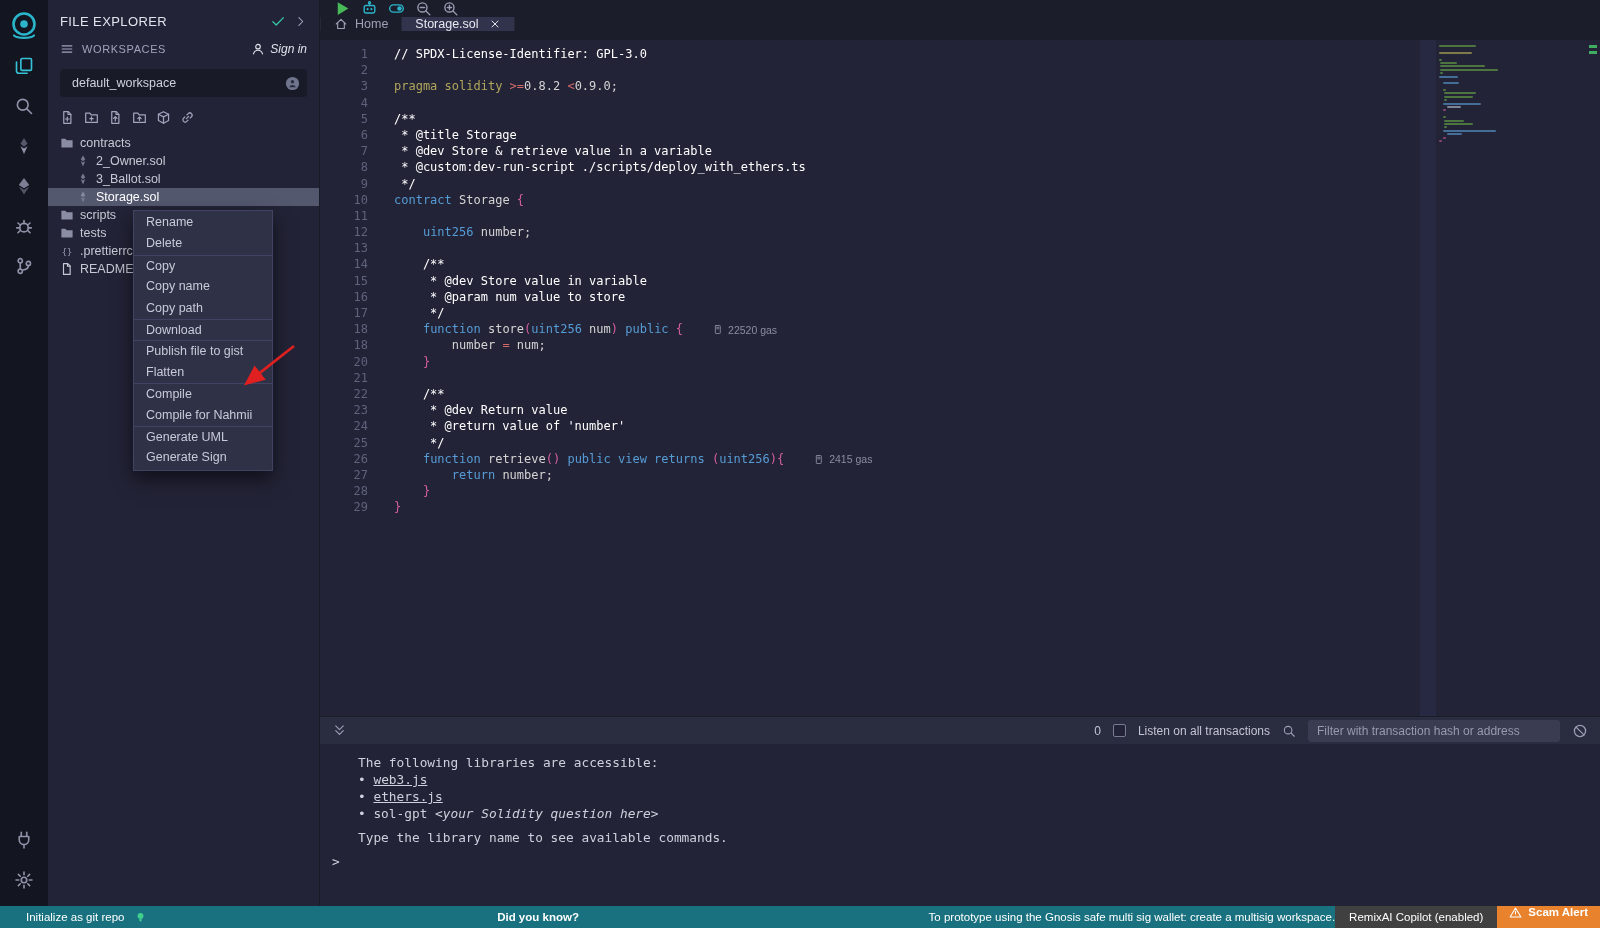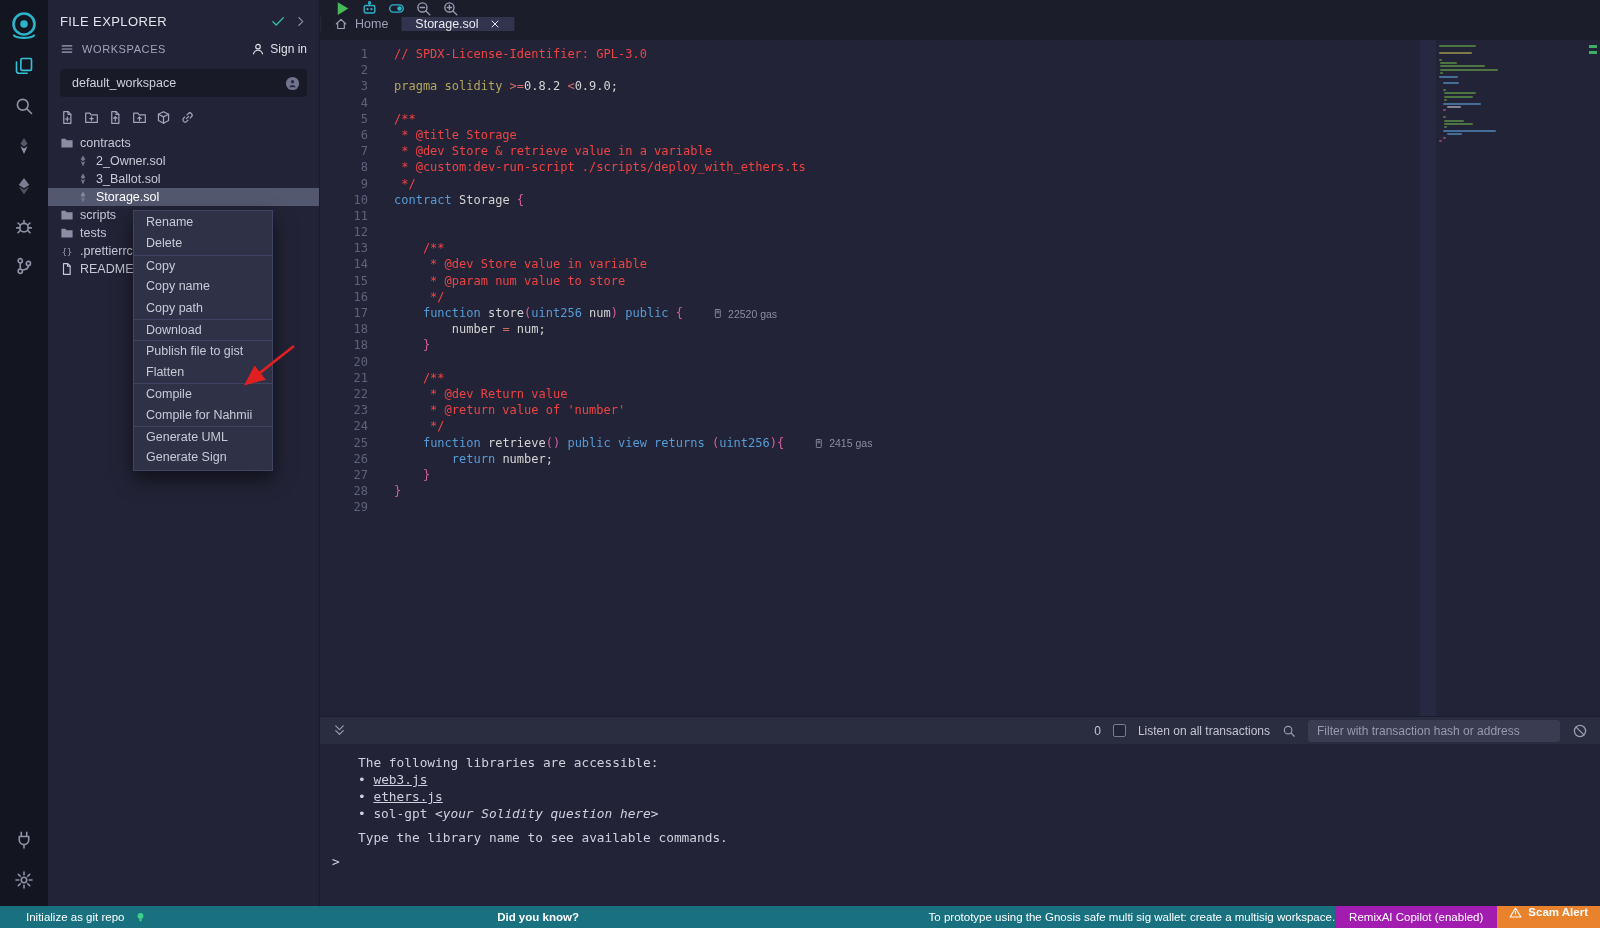--- a/index.html
+++ b/index.html
@@ -21,21 +21,21 @@
   
   .explorer { width:272px; background:#222336; border-right:1px solid #191b27;
               display:flex; flex-direction:column; position:relative; }
   .fx-header { display:flex; align-items:center; padding:13px 12px 9px 12px; gap:8px; }
   .fx-title { font-size:13px; color:#e2e4ed; letter-spacing:.4px; flex:1; }
   .fx-check { width:16px; height:16px; color:#35c9a6; cursor:pointer; }
   .fx-chevr { width:13px; height:13px; color:#a2a3bd; cursor:pointer; }
   .fx-row2 { display:flex; align-items:center; padding:4px 12px; color:#a2a3bd; gap:8px; }
   .fx-row2 .ico { width:14px; height:14px; }
   .ws-label { font-size:11px; letter-spacing:.6px; flex:1; }
-  .signin { display:flex; align-items:center; gap:5px; color:#dfe1ea; font-size:12px; cursor:pointer; }
+  .signin { display:flex; align-items:center; gap:5px; color:#dfe1ea; font-size:12px; cursor:pointer;font-style:italic; }
   .ws-select { margin:9px 12px 4px 12px; background:#181a28; border-radius:4px; height:28px;
                display:flex; align-items:center; padding:0 6px 0 12px; color:#cfd1dd;
                font-size:12.5px; cursor:pointer; }
   .ws-select .badge { margin-left:auto; width:17px; height:17px; }
   .fx-tools { display:flex; gap:9px; padding:9px 12px 7px 12px; color:#a2a3bd; }
   .fx-tool { background:none; border:none; padding:0; width:15px; height:15px; color:#a2a3bd; cursor:pointer; }
   .fx-tool .ico { width:15px; height:15px; display:block; }
   .tree { font-size:12.5px; color:#c7c9d6; margin-top:2px; }
   .tree-row { display:flex; align-items:center; height:18px; padding-left:12px; gap:6px; cursor:pointer; }
   .tree-row.d1 { padding-left:28px; }
@@ -69,21 +69,21 @@
   .tab .tab-close { width:12px; height:12px; margin-left:3px; }
 
   
   .editor { flex:1; display:flex; background:#222336; overflow:hidden; }
   .gutter { width:56px; padding:6px 8px 0 0; text-align:right; color:#5f627c;
             font:12px/16.2px "DejaVu Sans Mono",monospace; }
   .code { flex:1; padding:6px 0 0 18px; font:12px/16.2px "DejaVu Sans Mono",monospace;
           color:#d4d4d4; overflow:hidden; }
   .cl { height:16.2px; white-space:pre; }
   .ln { height:16.2px; }
-  .tk-com { color:#ef4444; } .tk-kw { color:#569cd6; } .tk-prag { color:#b1a65c; }
+  .tk-com { color:#ffffff; } .tk-kw { color:#569cd6; } .tk-prag { color:#b1a65c; }
   .tk-op { color:#d16969; } .tk-br { color:#d65f9f; } .tk-pl { color:#d4d4d4; }
   .gas { display:inline-flex; align-items:center; gap:4px; margin-left:30px;
          font:10.5px "Liberation Sans",sans-serif; color:#8b8da0; vertical-align:middle; }
   .gas .ico { width:11px; height:11px; }
   .sbtrack { width:16px; background:#272942; cursor:pointer; }
   .minimapcol { width:150px; background:#222336; padding:5px 0 0 3px; cursor:pointer; }
   .mm-line { height:2px; margin-bottom:1.4px; border-radius:1px; opacity:.8; }
   .ruler { width:14px; position:relative; }
   .rmark { position:absolute; left:3px; width:8px; height:3px; background:#3fae62; }
 
@@ -109,21 +109,21 @@
   .tlink { text-decoration:underline; cursor:pointer; }
   .tit { font-style:italic; }
 
   
   .statusbar { height:22px; background:#19717f; display:flex; align-items:center;
                color:#fff; font-size:11.5px;padding-left:16px; }
   .sb-left { padding:0 10px; display:flex; align-items:center; cursor:pointer; height:100%; }
   .sb-mid { flex:1; display:flex; align-items:center; justify-content:space-between; gap:6px; }
   .sb-mid b { font-weight:bold; }
   .bulb { width:13px; height:13px; }
-  .sb-copilot { background:#a21caf; height:100%; display:flex; align-items:center;
+  .sb-copilot { background:#404040; height:100%; display:flex; align-items:center;
                 padding:0 14px; cursor:pointer; }
   .sb-scam { background:#e8822d; height:100%; display:flex; gap:6px;
              padding:0 12px; font-weight:bold; cursor:pointer; }
   .warn { width:13px; height:13px; color:#fff; }
   .ico { display:inline-block; }
   .ico svg { display:block; }
 </style>
 </head>
 <body>
 
@@ -479,20 +479,21 @@
           <div class="cl"></div>
           <div class="cl"><span class="tk-prag">pragma solidity </span><span class="tk-op">&gt;=</span><span class="tk-pl">0.8.2 </span><span class="tk-op">&lt;</span><span class="tk-pl">0.9.0;</span></div>
           <div class="cl"></div>
           <div class="cl"><span class="tk-com">/**</span></div>
           <div class="cl"><span class="tk-com"> * @title Storage</span></div>
           <div class="cl"><span class="tk-com"> * @dev Store &amp; retrieve value in a variable</span></div>
           <div class="cl"><span class="tk-com"> * @custom:dev-run-script ./scripts/deploy_with_ethers.ts</span></div>
           <div class="cl"><span class="tk-com"> */</span></div>
           <div class="cl"><span class="tk-kw">contract </span><span class="tk-pl">Storage </span><span class="tk-br">{</span></div>
           <div class="cl"></div>
+          <div class="cl"><span class="tk-pl">    </span><span class="tk-kw">uint256 </span><span class="tk-pl">number;</span></div>
           <div class="cl"></div>
           <div class="cl"><span class="tk-com">    /**</span></div>
           <div class="cl"><span class="tk-com">     * @dev Store value in variable</span></div>
           <div class="cl"><span class="tk-com">     * @param num value to store</span></div>
           <div class="cl"><span class="tk-com">     */</span></div>
           <div class="cl"><span class="tk-pl">    </span><span class="tk-kw">function </span><span class="tk-pl">store</span><span class="tk-br">(</span><span class="tk-kw">uint256</span><span class="tk-pl"> num</span><span class="tk-br">) </span><span class="tk-kw">public </span><span class="tk-br">{</span><span class="gas"><span class="ico"><svg viewBox="0 0 16 16" width="100%" height="100%" fill="none" stroke="currentColor" stroke-width="1.3" stroke-linecap="round" stroke-linejoin="round">
                   <rect x="3.4" y="2.2" width="7.2" height="11.6" rx="1"></rect>
                   <path d="M5.4 4.8h3.2M5.4 7h3.2"></path>
                 </svg></span>22520 gas</span></div>
           <div class="cl"><span class="tk-pl">        number </span><span class="tk-op">=</span><span class="tk-pl"> num;</span></div>

